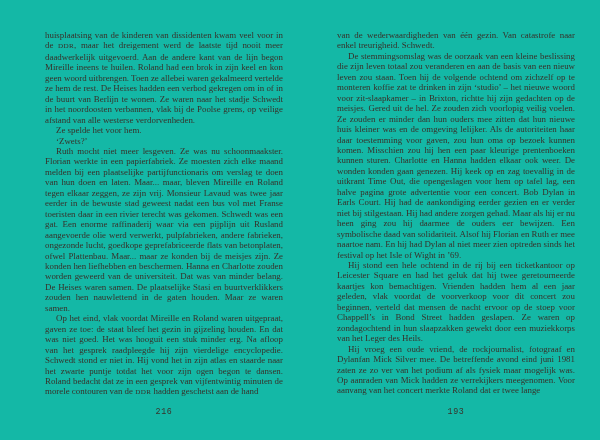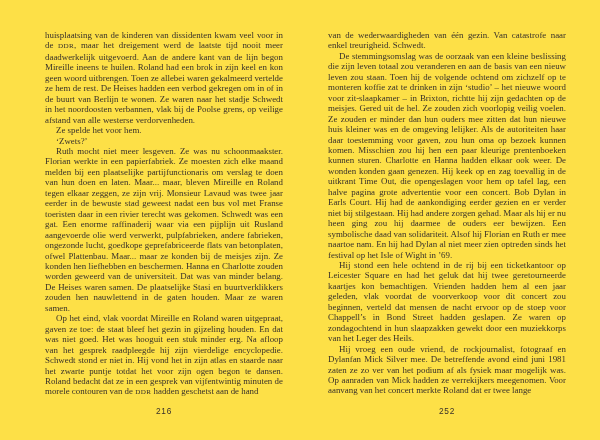--- a/index.html
+++ b/index.html
@@ -9,30 +9,30 @@
   body {
     width: 600px;
     height: 440px;
     background: #fcfbf8;
     overflow: hidden;
   }
   .spread {
     position: relative;
     width: 600px;
     height: 440px;
-    background: #fde047;
+    background: #14b8a6;
   }
   .page {
     position: absolute;
     top: 30px;
     width: 238px;
     height: 386px;
   }
   .page--left  { left: 45px; }
-  .page--right { left: 328px; }
+  .page--right { left: 337px; }
   .page-text {
     font-family: "Liberation Serif", "DejaVu Serif", serif;
     font-size: 8.9px;
     line-height: 10.45px;
     color: #38312a;
     text-align: justify;
     text-justify: inter-word;
   }
   .para {
     margin: 0;
@@ -43,21 +43,21 @@
   .seg-smallcaps {
     font-size: 0.8em;
     letter-spacing: 0.05em;
   }
   .page-number {
     position: absolute;
     bottom: 0;
     left: 0;
     right: 0;
     text-align: center;
-    font-family: Liberation Sans, sans-serif;
+    font-family: Liberation Mono, monospace;
     font-size: 8.3px;
     letter-spacing: 0.08em;
     color: #38312a;
   }
 </style>
 </head>
 <body>
 
 <div class="spread">
 
@@ -72,16 +72,16 @@
     <div class="page-number">216</div>
   </div>
 
   <div class="page page--right">
     <div class="page-text">
         <p class="para"><span>van de wederwaardigheden van één gezin. Van catastrofe naar enkel treurigheid. Schwedt.</span></p>
         <p class="para indent"><span>De stemmingsomslag was de oorzaak van een kleine beslissing die zijn leven totaal zou veranderen en aan de basis van een nieuw leven zou staan. Toen hij de volgende ochtend om zichzelf op te monteren koffie zat te drinken in zijn ‘studio’ – het nieuwe woord voor zit-slaapkamer – in Brixton, richtte hij zijn gedachten op de meisjes. Gered uit de hel. Ze zouden zich voorlopig veilig voelen. Ze zouden er minder dan hun ouders mee zitten dat hun nieuwe huis kleiner was en de omgeving lelijker. Als de autoriteiten haar daar toestemming voor gaven, zou hun oma op bezoek kunnen komen. Misschien zou hij hen een paar kleurige prentenboeken kunnen sturen. Charlotte en Hanna hadden elkaar ook weer. De wonden konden gaan genezen. Hij keek op en zag toevallig in de uitkrant </span><span class="seg-italic">Time Out</span><span>, die opengeslagen voor hem op tafel lag, een halve pagina grote advertentie voor een concert. Bob Dylan in Earls Court. Hij had de aankondiging eerder gezien en er verder niet bij stilgestaan. Hij had andere zorgen gehad. Maar als hij er nu heen ging zou hij daarmee de ouders eer bewijzen. Een symbolische daad van solidariteit. Alsof hij Florian en Ruth er mee naartoe nam. En hij had Dylan al niet meer zien optreden sinds het festival op het Isle of Wight in ’69.</span></p>
         <p class="para indent"><span>Hij stond een hele ochtend in de rij bij een ticketkantoor op Leicester Square en had het geluk dat hij twee geretourneerde kaartjes kon bemachtigen. Vrienden hadden hem al een jaar geleden, vlak voordat de voorverkoop voor dit concert zou beginnen, verteld dat mensen de nacht ervoor op de stoep voor Chappell’s in Bond Street hadden geslapen. Ze waren op zondagochtend in hun slaapzakken gewekt door een muziekkorps van het Leger des Heils.</span></p>
         <p class="para indent"><span>Hij vroeg een oude vriend, de rockjournalist, fotograaf en Dylanfan Mick Silver mee. De betreffende avond eind juni 1981 zaten ze zo ver van het podium af als fysiek maar mogelijk was. Op aanraden van Mick hadden ze verrekijkers meegenomen. Voor aanvang van het concert merkte Roland dat er twee lange</span></p>
       </div>
-    <div class="page-number">252</div>
+    <div class="page-number">193</div>
   </div>
 
 </div>
 
 </body></html>

